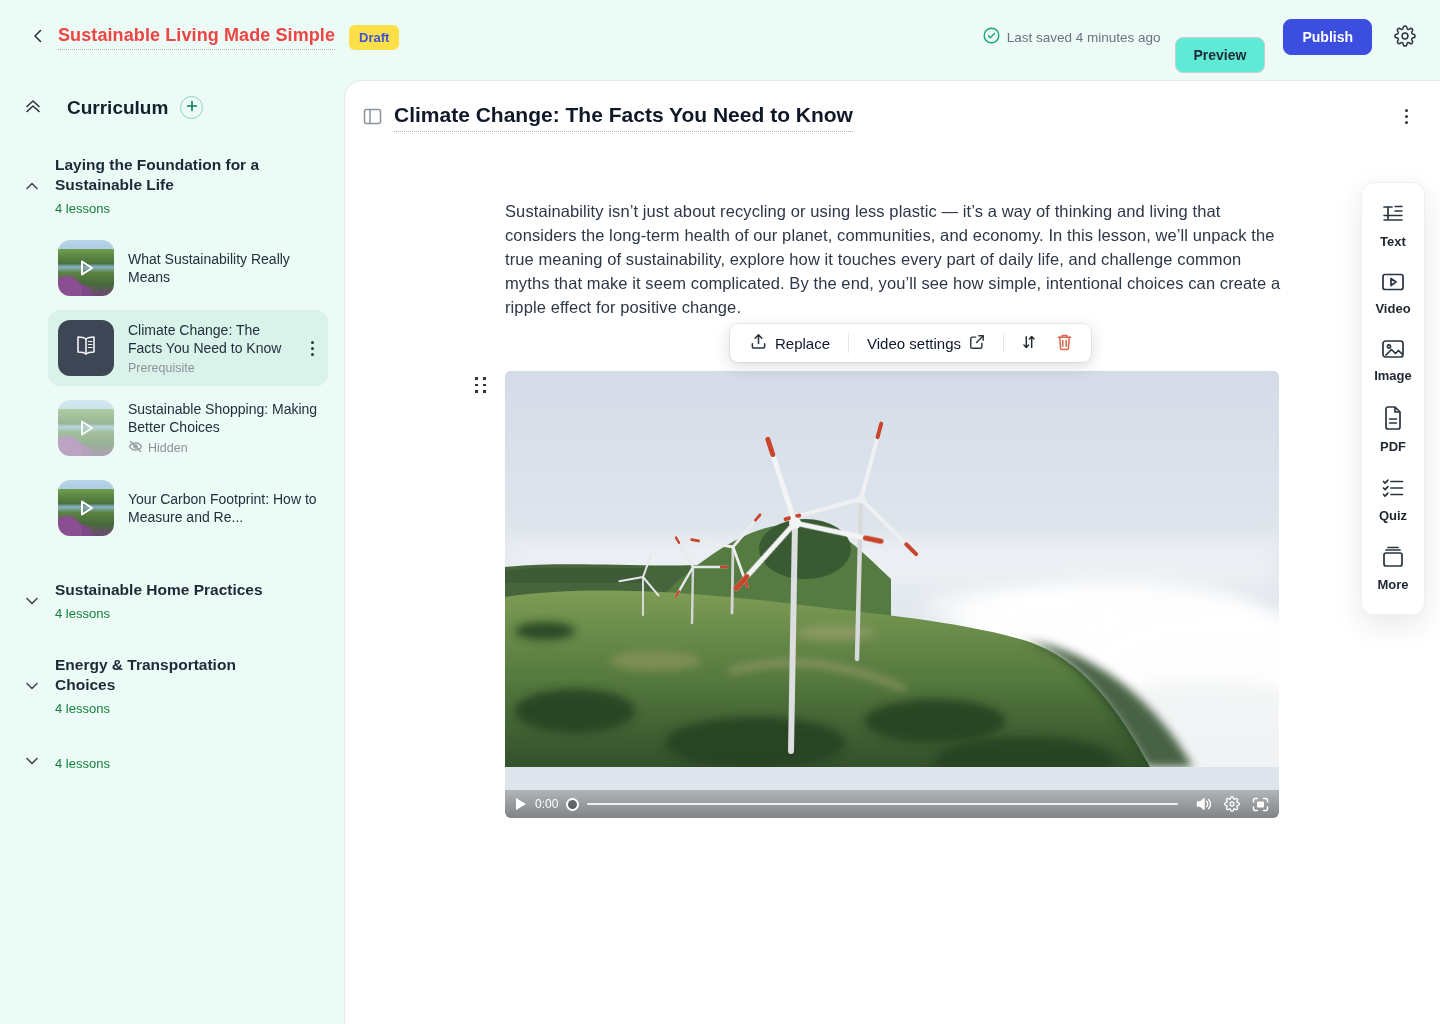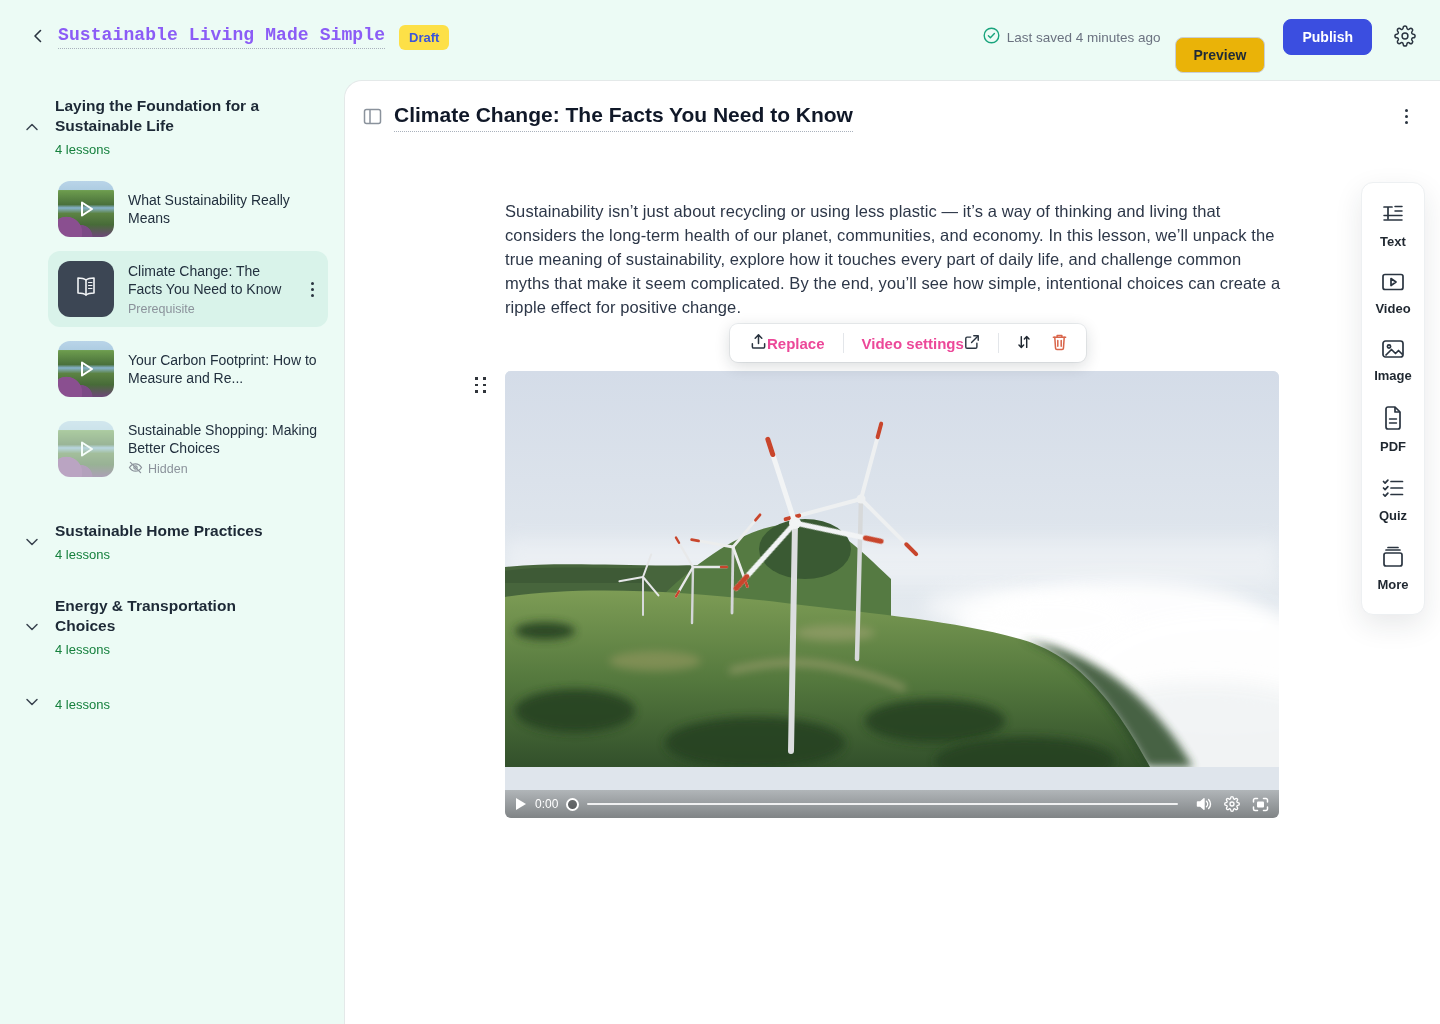--- a/index.html
+++ b/index.html
@@ -4,29 +4,29 @@
 <style>
   * { margin:0; padding:0; box-sizing:border-box; }
   html,body { width:1440px; height:1024px; overflow:hidden;
     font-family:"Liberation Sans", sans-serif; background:#ecfbf5; color:#1f2a37; }
 
   
   .header { position:absolute; top:0; left:0; right:0; height:74px;
     display:flex; align-items:center; padding:0 24px; }
   .back-btn { width:28px; height:28px; border:none; background:transparent; cursor:pointer;
     display:flex; align-items:center; justify-content:center; margin-right:6px; }
-  .course-title { font-size:18px; font-weight:700; color:#8b5cf6;
-    border-bottom:1.5px dotted #a9b1bc; padding-bottom:3px; letter-spacing:.1px;font-family:Liberation Mono, monospace; }
+  .course-title { font-size:18px; font-weight:700; color:#ef4444;
+    border-bottom:1.5px dotted #a9b1bc; padding-bottom:3px; letter-spacing:.1px; }
   .draft-badge { margin-left:14px; background:#fde047; color:#3c55d8; font-size:13px;
     font-weight:600; padding:5px 10px; border-radius:6px; }
   .header-right { margin-left:auto; display:flex; align-items:center; gap:14px; }
   .saved { display:flex; align-items:center; gap:7px; color:#6b7280; font-size:13.5px; }
   .btn { font-family:inherit; font-size:14px; font-weight:600; border-radius:8px;
     padding:9px 18px; cursor:pointer; }
-  .btn-preview { background:#eab308; border:1px solid #c9ced6; color:#1f2a37;margin-top:36px; }
+  .btn-preview { background:#5eead4; border:1px solid #c9ced6; color:#1f2a37;margin-top:36px; }
   .btn-publish { background:#3b4ee0; border:1px solid #3b4ee0; color:#fff; margin-left:4px; }
   .gear-btn { background:transparent; border:none; cursor:pointer; margin-left:8px;
     display:flex; align-items:center; }
 
   
   .sidebar { position:absolute; top:74px; left:0; width:344px; bottom:0;
     padding:22px 16px 0 24px; overflow:hidden; }
   .curriculum-row { display:flex; align-items:center; gap:12px; margin-bottom:36px; }
   .curriculum-title { font-size:19px; font-weight:700; color:#13202e; margin-left:13px; }
   .icon-btn { background:transparent; border:none; cursor:pointer; display:flex; align-items:center; }
@@ -65,22 +65,22 @@
   .page-title { font-size:21px; font-weight:700; color:#101828;
     border-bottom:1.5px dotted #a9b1bc; padding-bottom:4px; }
   .main-kebab { position:absolute; top:24px; right:28px; }
   .paragraph { position:absolute; left:160px; top:118px; width:776px; font-size:16.5px;
     line-height:24px; color:#2d3748; letter-spacing:.1px; }
 
   
   .video-toolbar { position:absolute; left:385px; top:243px; height:38px; background:#fff;
     border-radius:8px; box-shadow:0 4px 16px rgba(20,30,40,.16), 0 0 0 1px #eef0f2;
     display:flex; align-items:center; padding:0 10px; gap:2px; z-index:5; }
-  .vt-btn { display:flex; align-items:center; background:transparent; border:none;
-    font-family:inherit; font-size:15px; font-weight:700; color:#ec4899; padding:6px 10px; cursor:pointer; }
+  .vt-btn { display:flex; align-items:center; gap:8px; background:transparent; border:none;
+    font-family:inherit; font-size:15px; font-weight:400; color:#0f172a; padding:6px 10px; cursor:pointer; }
   .vt-div { width:1px; height:20px; background:#e3e6ea; margin:0 6px; }
   .vt-icon-btn { background:transparent; border:none; cursor:pointer; padding:6px 8px; display:flex; }
 
   
   .video-wrap { position:absolute; left:160px; top:290px; width:774px; height:447px;
     border-radius:6px; overflow:hidden; background:#dfe5ec; }
   .drag-handle { position:absolute; left:130px; top:296px; display:grid;
     grid-template-columns:repeat(2, 4px); gap:4px; cursor:grab; }
   .drag-handle i { width:2.5px; height:2.5px; background:#30353b; display:block; }
   .player-bar { position:absolute; left:0; right:0; bottom:0; height:28px;
@@ -132,20 +132,38 @@
         <svg width="22" height="22" viewBox="0 0 24 24" fill="none" stroke="#2a3440" stroke-width="1.6" stroke-linecap="round" stroke-linejoin="round">
             <circle cx="12" cy="12" r="3.2"></circle>
             <path d="M19.4 15a1.7 1.7 0 0 0 .34 1.87l.06.06a2 2 0 1 1-2.83 2.83l-.06-.06a1.7 1.7 0 0 0-1.87-.34 1.7 1.7 0 0 0-1 1.55V21a2 2 0 1 1-4 0v-.09a1.7 1.7 0 0 0-1-1.55 1.7 1.7 0 0 0-1.87.34l-.06.06a2 2 0 1 1-2.83-2.83l.06-.06a1.7 1.7 0 0 0 .34-1.87 1.7 1.7 0 0 0-1.55-1H3a2 2 0 1 1 0-4h.09a1.7 1.7 0 0 0 1.55-1 1.7 1.7 0 0 0-.34-1.87l-.06-.06a2 2 0 1 1 2.83-2.83l.06.06a1.7 1.7 0 0 0 1.87.34h0a1.7 1.7 0 0 0 1-1.55V3a2 2 0 1 1 4 0v.09a1.7 1.7 0 0 0 1 1.55h0a1.7 1.7 0 0 0 1.87-.34l.06-.06a2 2 0 1 1 2.83 2.83l-.06.06a1.7 1.7 0 0 0-.34 1.87v0a1.7 1.7 0 0 0 1.55 1H21a2 2 0 1 1 0 4h-.09a1.7 1.7 0 0 0-1.51 1z"></path>
           </svg>
       </span>
     </button>
   </div>
 </div>
 
 <div class="sidebar">
+  <div class="curriculum-row">
+    <button class="icon-btn">
+      <span>
+        <svg width="18" height="16" viewBox="0 0 18 16" fill="none" stroke="#2a3440" stroke-width="1.6" stroke-linecap="round" stroke-linejoin="round">
+            <path d="M3 8.5 9 3l6 5.5"></path>
+            <path d="M3 13.5 9 8l6 5.5"></path>
+          </svg>
+      </span>
+    </button>
+    <span class="curriculum-title">Curriculum</span>
+    <button class="plus-circle">
+      <span>
+        <svg width="12" height="12" viewBox="0 0 12 12">
+            <path d="M6 1.5v9M1.5 6h9" stroke="#0c7a5a" stroke-width="1.6" stroke-linecap="round"></path>
+          </svg>
+      </span>
+    </button>
+  </div>
 
   <div class="section">
     <div class="section-head">
       <span class="section-chevron">
         <svg width="16" height="16" viewBox="0 0 16 16" fill="none" stroke="#3a4450" stroke-width="1.5" stroke-linecap="round" stroke-linejoin="round">
             <path d="M3 10.5 8 5.5l5 5"></path>
           </svg>
       </span>
       <div class="section-titles">
         <div class="section-title">Laying the Foundation for a Sustainable Life</div>
@@ -179,33 +197,20 @@
         </div>
         <div class="lesson-text">
           <div class="lesson-title">Climate Change: The Facts You Need to Know</div>
           <div class="lesson-meta">Prerequisite</div>
         </div>
         <button class="kebab">
             <i></i>
             <i></i>
             <i></i>
           </button>
-      </div>
-
-      <div class="lesson">
-        <div class="thumb thumb-photo">
-          <span class="play-overlay">
-            <svg width="26" height="26" viewBox="0 0 26 26">
-                <path d="M9 6.5 19 13 9 19.5z" fill="none" stroke="#fff" stroke-width="2" stroke-linejoin="round"></path>
-              </svg>
-          </span>
-        </div>
-        <div class="lesson-text">
-          <div class="lesson-title">Your Carbon Footprint: How to Measure and Re...</div>
-        </div>
       </div>
 
       <div class="lesson">
         <div class="thumb thumb-photo dim">
           <span class="play-overlay">
             <svg width="26" height="26" viewBox="0 0 26 26">
                 <path d="M9 6.5 19 13 9 19.5z" fill="none" stroke="#fff" stroke-width="2" stroke-linejoin="round"></path>
               </svg>
           </span>
         </div>
@@ -214,20 +219,33 @@
           <div class="lesson-meta">
             <span>
               <svg width="15" height="13" viewBox="0 0 16 14" fill="none" stroke="#8b929b" stroke-width="1.3" stroke-linecap="round">
                   <path d="M1.5 7s2.4-4 6.5-4 6.5 4 6.5 4-2.4 4-6.5 4S1.5 7 1.5 7z"></path>
                   <circle cx="8" cy="7" r="1.8"></circle>
                   <path d="M2.5 1.5l11 11"></path>
                 </svg>
             </span>
             <span>Hidden</span>
           </div>
+        </div>
+      </div>
+
+      <div class="lesson">
+        <div class="thumb thumb-photo">
+          <span class="play-overlay">
+            <svg width="26" height="26" viewBox="0 0 26 26">
+                <path d="M9 6.5 19 13 9 19.5z" fill="none" stroke="#fff" stroke-width="2" stroke-linejoin="round"></path>
+              </svg>
+          </span>
+        </div>
+        <div class="lesson-text">
+          <div class="lesson-title">Your Carbon Footprint: How to Measure and Re...</div>
         </div>
       </div>
     </div>
   </div>
 
   <div class="section">
     <div class="section-head">
       <span class="section-chevron">
         <svg width="16" height="16" viewBox="0 0 16 16" fill="none" stroke="#3a4450" stroke-width="1.5" stroke-linecap="round" stroke-linejoin="round">
             <path d="M3 5.5 8 10.5l5-5"></path>

